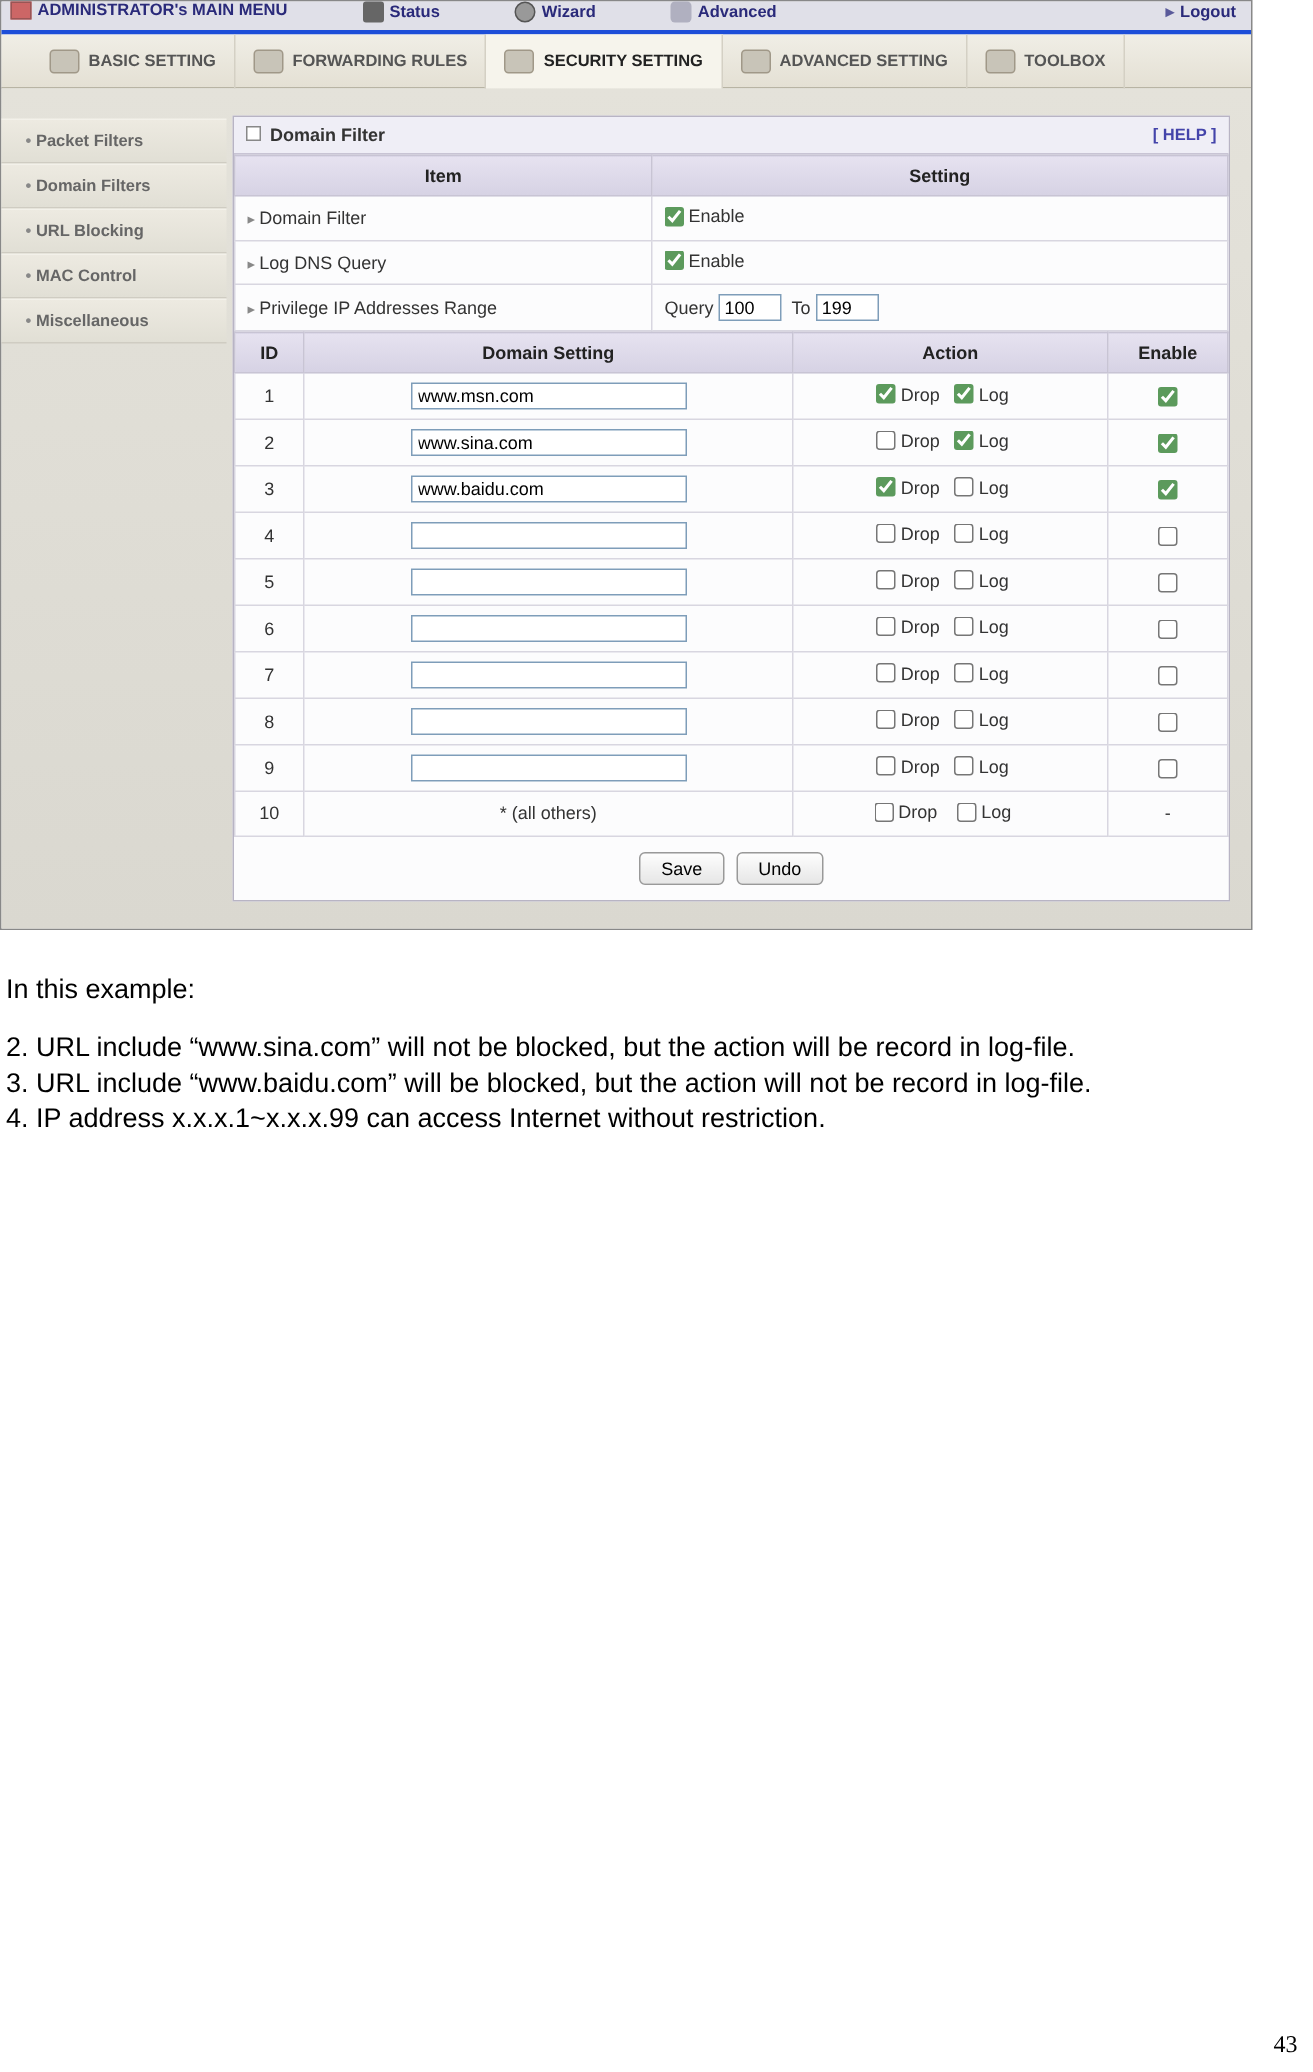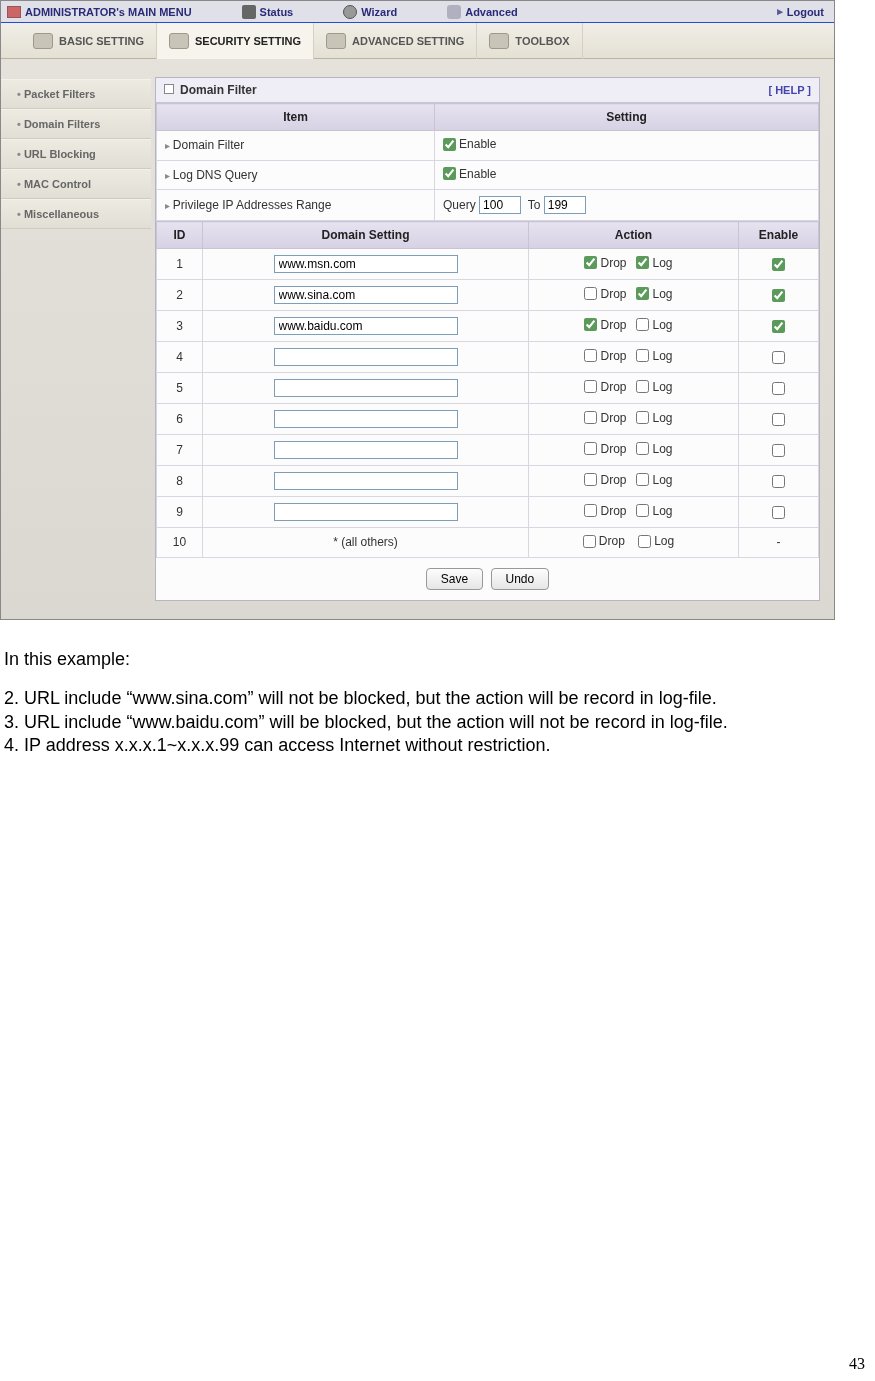--- a/index.html
+++ b/index.html
@@ -14,25 +14,25 @@
   .screenshot {
     width: 835px;
     margin: 0;
     border: 1px solid #888;
   }
   
   .topbar {
     background: #e0e0e8;
     height: 22px;
     display: flex;
-    align-items: center;
+    align-items: flex-start;
     font-size: 11px;
     font-weight: bold;
     color: #2a2a7a;
-    border-bottom: 1px solid #1d4ed8;
+    border-bottom: 3px solid #1d4ed8;
   }
   .topbar .menu-icon {
     width: 14px; height: 12px;
     margin: 0 4px 0 6px;
     background: #c66;
     display: inline-block;
     border: 1px solid #955;
   }
   .top-item {
     padding: 0 10px;
@@ -227,20 +227,24 @@
       <span class="tri">▸</span>
       <span>Logout</span>
     </div>
   </div>
 
   <div class="tabbar">
     <div class="tab">
       <span class="tab-ico"></span>
       <span>BASIC SETTING</span>
     </div>
+    <div class="tab">
+      <span class="tab-ico"></span>
+      <span>FORWARDING RULES</span>
+    </div>
     <div class="tab active">
       <span class="tab-ico"></span>
       <span>SECURITY SETTING</span>
     </div>
     <div class="tab">
       <span class="tab-ico"></span>
       <span>ADVANCED SETTING</span>
     </div>
     <div class="tab">
       <span class="tab-ico"></span>

